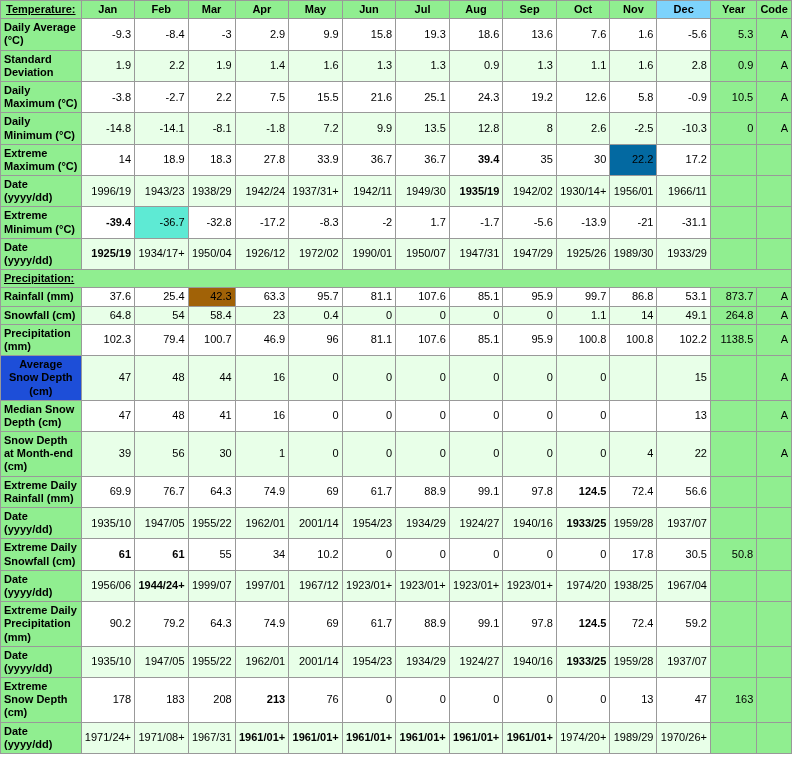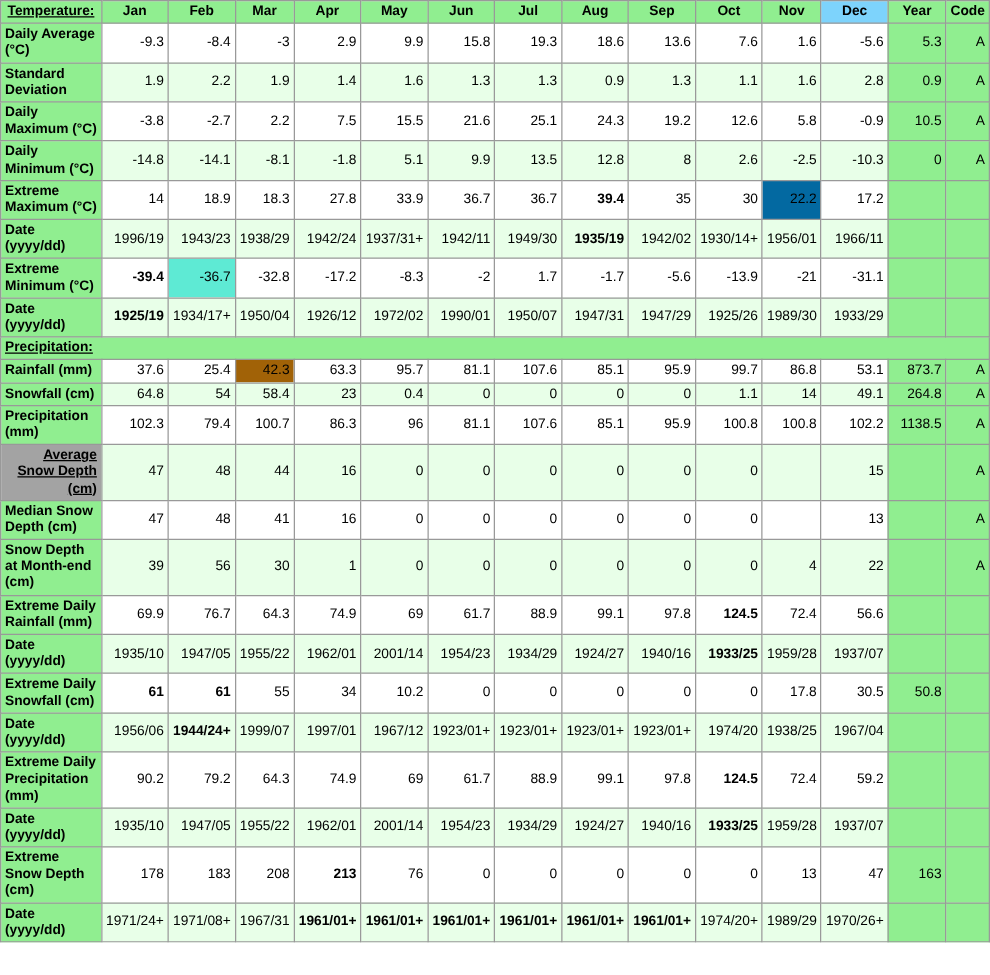--- a/index.html
+++ b/index.html
@@ -86,21 +86,21 @@
         <td style="background: rgb(255, 255, 255);">-0.9</td>
         <td style="background: rgb(144, 238, 144);">10.5</td>
         <td style="background: rgb(144, 238, 144);">A</td>
       </tr>
       <tr>
         <td class="label" style="background: rgb(144, 238, 144); text-align: left; font-weight: bold;">Daily Minimum (°C)</td>
         <td style="background: rgb(232, 255, 232);">-14.8</td>
         <td style="background: rgb(232, 255, 232);">-14.1</td>
         <td style="background: rgb(232, 255, 232);">-8.1</td>
         <td style="background: rgb(232, 255, 232);">-1.8</td>
-        <td style="background: rgb(232, 255, 232);">5.1</td>
+        <td style="background: rgb(232, 255, 232);">7.2</td>
         <td style="background: rgb(232, 255, 232);">9.9</td>
         <td style="background: rgb(232, 255, 232);">13.5</td>
         <td style="background: rgb(232, 255, 232);">12.8</td>
         <td style="background: rgb(232, 255, 232);">8</td>
         <td style="background: rgb(232, 255, 232);">2.6</td>
         <td style="background: rgb(232, 255, 232);">-2.5</td>
         <td style="background: rgb(232, 255, 232);">-10.3</td>
         <td style="background: rgb(144, 238, 144);">0</td>
         <td style="background: rgb(144, 238, 144);">A</td>
       </tr>
@@ -207,34 +207,34 @@
         <td style="background: rgb(232, 255, 232);">14</td>
         <td style="background: rgb(232, 255, 232);">49.1</td>
         <td style="background: rgb(144, 238, 144);">264.8</td>
         <td style="background: rgb(144, 238, 144);">A</td>
       </tr>
       <tr>
         <td class="label" style="background: rgb(144, 238, 144); text-align: left; font-weight: bold;">Precipitation (mm)</td>
         <td style="background: rgb(255, 255, 255);">102.3</td>
         <td style="background: rgb(255, 255, 255);">79.4</td>
         <td style="background: rgb(255, 255, 255);">100.7</td>
-        <td style="background: rgb(255, 255, 255);">86.3</td>
+        <td style="background: rgb(255, 255, 255);">46.9</td>
         <td style="background: rgb(255, 255, 255);">96</td>
         <td style="background: rgb(255, 255, 255);">81.1</td>
         <td style="background: rgb(255, 255, 255);">107.6</td>
         <td style="background: rgb(255, 255, 255);">85.1</td>
         <td style="background: rgb(255, 255, 255);">95.9</td>
         <td style="background: rgb(255, 255, 255);">100.8</td>
         <td style="background: rgb(255, 255, 255);">100.8</td>
         <td style="background: rgb(255, 255, 255);">102.2</td>
         <td style="background: rgb(144, 238, 144);">1138.5</td>
         <td style="background: rgb(144, 238, 144);">A</td>
       </tr>
       <tr>
-        <td class="label" style="background: #a3a3a3; text-align: right; font-weight: bold; text-decoration: underline;">Average Snow Depth (cm)</td>
+        <td class="label" style="background: #1d4ed8; text-align: center; font-weight: bold;">Average Snow Depth (cm)</td>
         <td style="background: rgb(232, 255, 232);">47</td>
         <td style="background: rgb(232, 255, 232);">48</td>
         <td style="background: rgb(232, 255, 232); padding-left: 24px;">44</td>
         <td style="background: rgb(232, 255, 232);">16</td>
         <td style="background: rgb(232, 255, 232);">0</td>
         <td style="background: rgb(232, 255, 232);">0</td>
         <td style="background: rgb(232, 255, 232);">0</td>
         <td style="background: rgb(232, 255, 232);">0</td>
         <td style="background: rgb(232, 255, 232);">0</td>
         <td style="background: rgb(232, 255, 232);">0</td>

